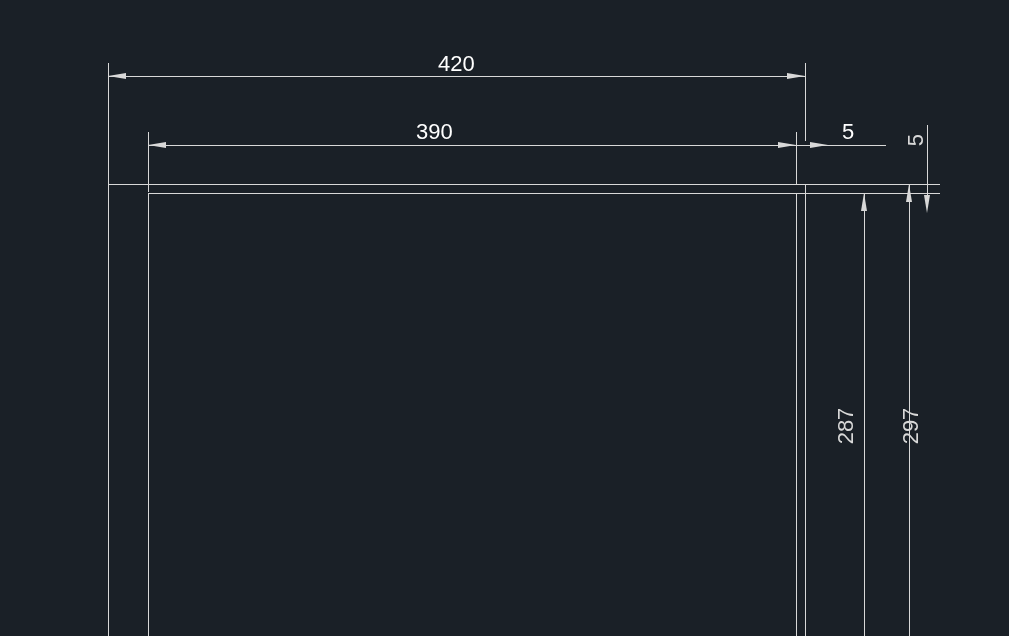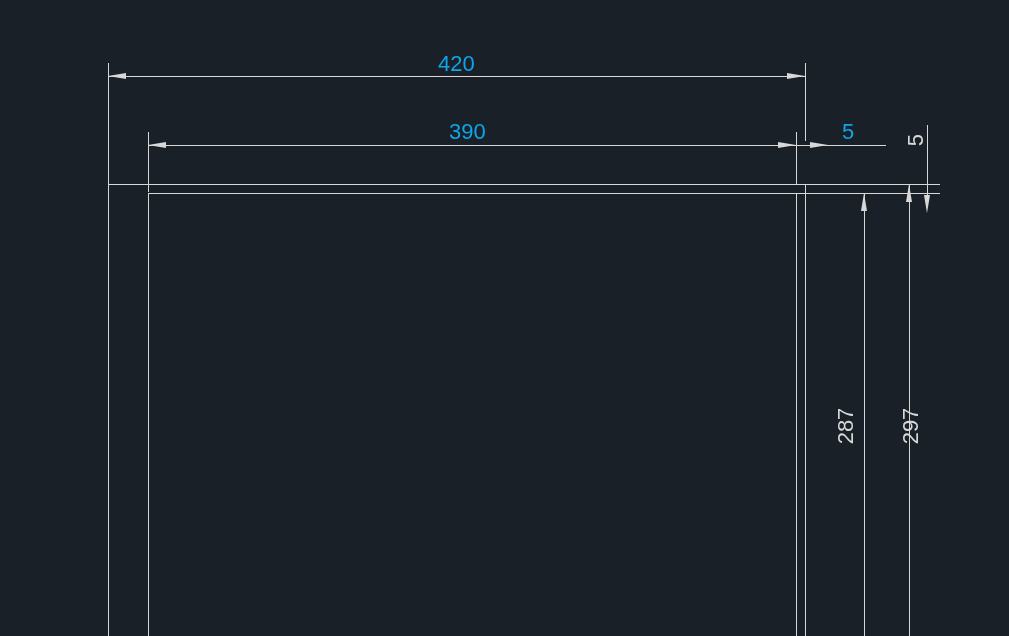--- a/index.html
+++ b/index.html
@@ -17,21 +17,21 @@
       height: 100%;
     }
     .line {
       position: absolute;
       background: #d8d8d8;
     }
     .hline { height: 1px; }
     .vline { width: 1px; }
     .dim-text {
       position: absolute;
-      color: #0ea5e9;
+      color: #ffffff;
       font-size: 22px;
       font-weight: normal;
     }
     .dim-text-v {
       position: absolute;
       color: #d8d8d8;
       font-size: 22px;
       transform: rotate(-90deg);
       transform-origin: center center;
     }
@@ -70,21 +70,21 @@
   <div class="arrowhead arrow-left" style="left:108px; top:73px;"></div>
   <div class="arrowhead arrow-right" style="left:787px; top:73px;"></div>
   <div class="dim-text" style="left:438px; top:51px;">420</div>
 
   <div class="vline line" style="left:108px; top:63px; height:122px;"></div>
   <div class="vline line" style="left:805px; top:63px; height:78px;"></div>
 
   <div class="hline line" style="left:148px; top:145px; width:648px;"></div>
   <div class="arrowhead arrow-left" style="left:148px; top:142px;"></div>
   <div class="arrowhead arrow-right" style="left:778px; top:142px;"></div>
-  <div class="dim-text" style="left:449px; top:119px;">390</div>
+  <div class="dim-text" style="left:416px; top:119px;">390</div>
 
   <div class="vline line" style="left:148px; top:132px; height:60px;"></div>
   <div class="vline line" style="left:796px; top:132px; height:53px;"></div>
 
   <div class="hline line" style="left:796px; top:145px; width:90px;"></div>
   <div class="arrowhead arrow-right" style="left:810px; top:142px;"></div>
   <div class="dim-text" style="left:842px; top:119px;">5</div>
 
   <div class="vline line" style="left:927px; top:125px; height:80px;"></div>
   <div class="arrowhead arrow-down" style="left:924px; top:195px;"></div>

